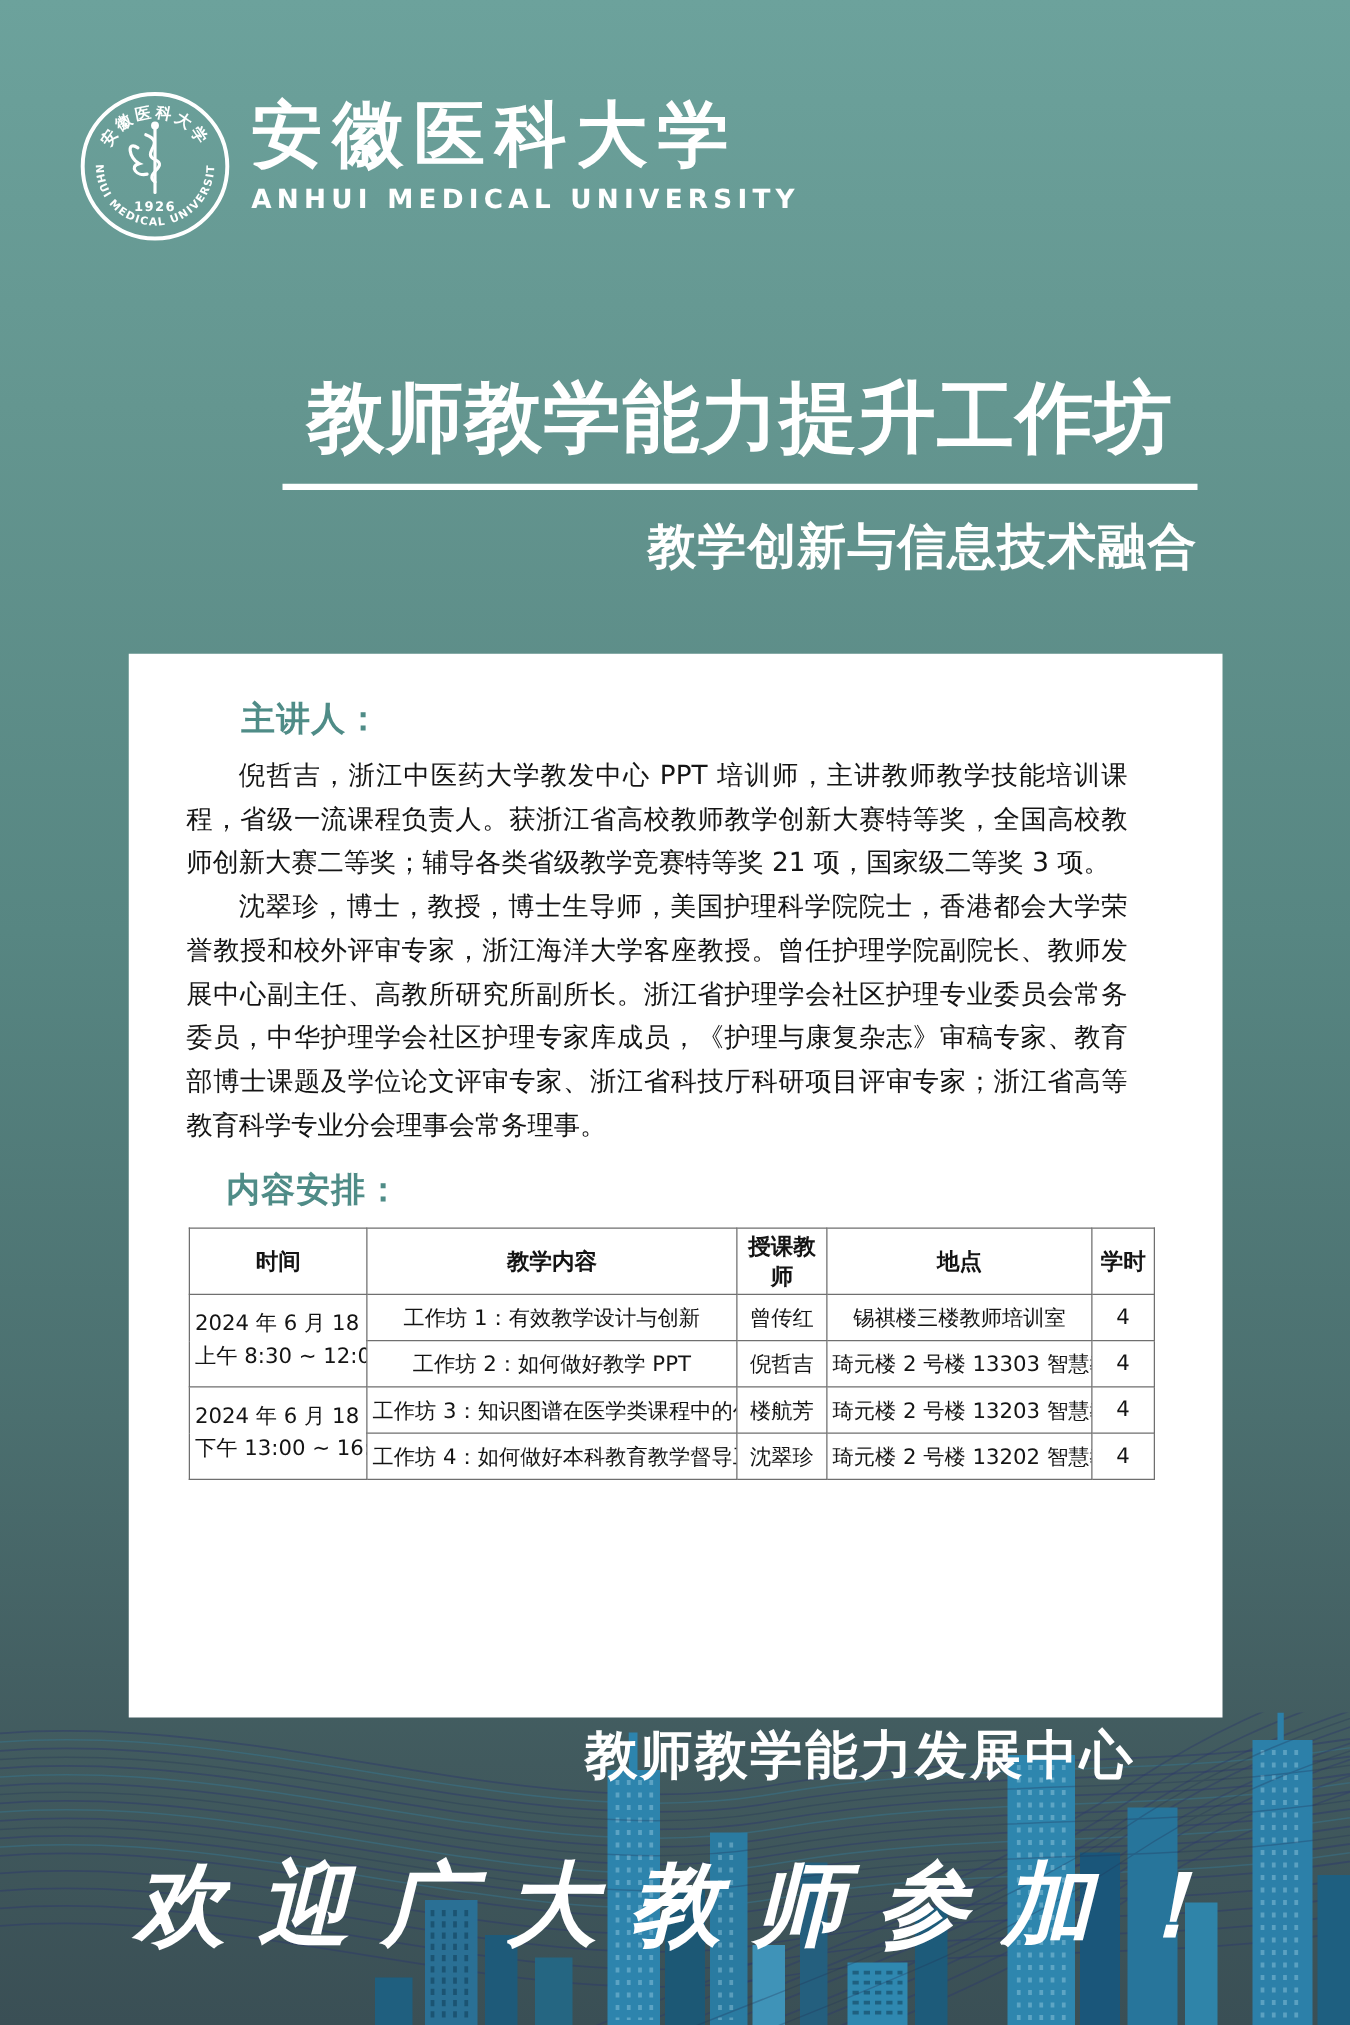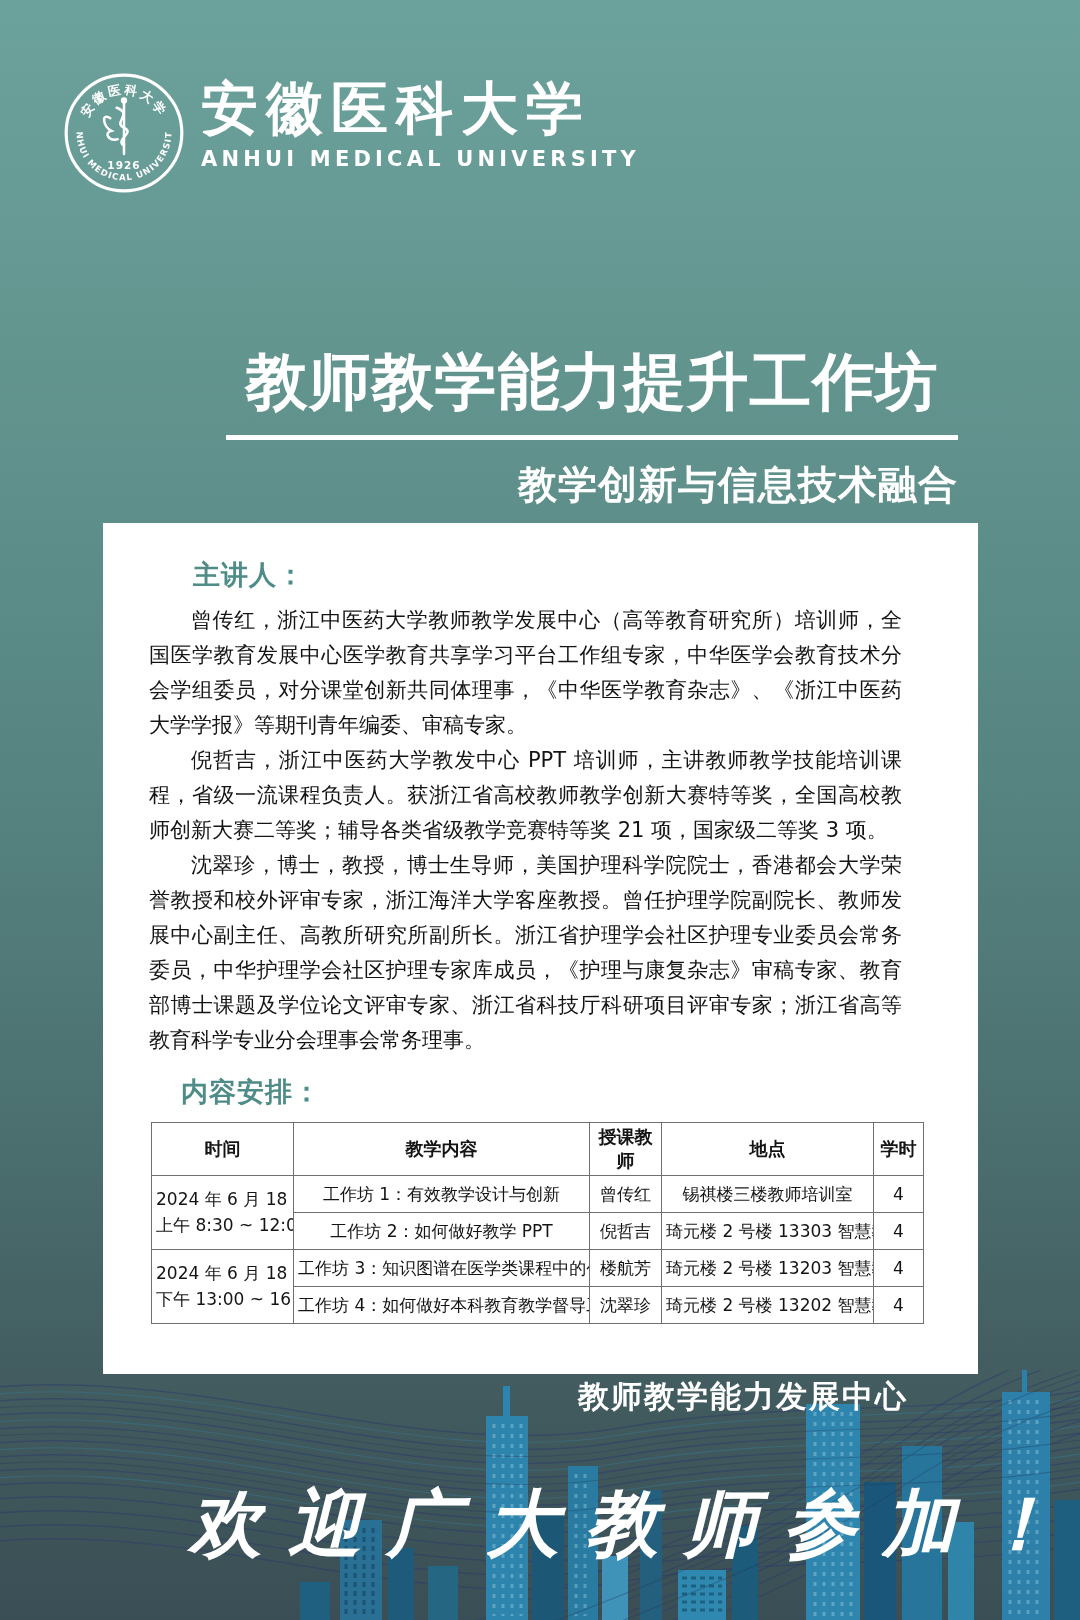--- a/index.html
+++ b/index.html
@@ -10,41 +10,41 @@
   }
   
   .logo{position:absolute;left:63px;top:72px;display:flex;align-items:flex-start;z-index:2;}
   .seal{width:122px;height:122px;flex:0 0 auto;}
   .logo-names{margin-left:16px;color:#fff;}
   .logo-zh{font-size:57px;font-weight:800;letter-spacing:8px;line-height:1.25;white-space:nowrap;
            font-family:"DejaVu Serif","Liberation Serif",serif;}
   .logo-en{font-size:21px;font-weight:700;letter-spacing:4.2px;margin-top:4px;white-space:nowrap;}
   
   .hero{position:absolute;left:226px;right:122px;top:295px;color:#fff;z-index:2;}
-  .hero-title{font-size:62px;font-weight:900;letter-spacing:1px;text-align:center;white-space:nowrap;line-height:1.25;margin-top:48px;}
+  .hero-title{font-size:62px;font-weight:900;letter-spacing:1px;text-align:center;white-space:nowrap;line-height:1.25;}
   .hero-rule{height:5px;background:#fff;margin-top:14px;}
   .hero-sub{font-size:39px;font-weight:700;text-align:right;margin-top:18px;letter-spacing:1px;white-space:nowrap;font-family:Liberation Mono, monospace;}
   
   .card{position:absolute;left:103px;top:523px;width:875px;height:851px;background:#fff;z-index:2;
         box-sizing:border-box;padding:34px 76px 0 46px;}
   .sec-title{font-size:27px;font-weight:800;color:#4f8c87;margin:0 0 10px 44px;letter-spacing:1px;}
   .sec-title.second{margin-top:16px;margin-left:32px;}
   .para{margin:0;font-size:21px;line-height:35px;color:#141414;text-indent:2em;text-align:justify;}
   
   .sched{border-collapse:collapse;width:772px;margin:12px 0 12px 2px;table-layout:fixed;border-radius:31px;}
   .sched th,.sched td{border:1px solid #6f6f6f;text-align:center;vertical-align:middle;color:#141414;
                       padding:2px 4px;overflow:hidden;}
   .sched th{font-size:18px;font-weight:700;height:38px;}
   .sched td{font-size:17px;height:32px;white-space:nowrap;}
   .sched .time-cell{line-height:1.5;font-size:17px;}
   
   .bottom-art{position:absolute;left:0;bottom:0;z-index:1;display:block;}
-  .footer-org{position:absolute;top:1376px;right:172px;font-size:31px;font-weight:800;color:#fff;
+  .footer-org{position:absolute;top:1376px;right:172px;font-size:42px;font-weight:800;color:#fff;
               letter-spacing:2px;z-index:3;white-space:nowrap;}
-  .footer-welcome{position:absolute;top:1476px;left:0;width:100%;text-align:right;font-size:73px;
+  .footer-welcome{position:absolute;top:1476px;left:0;width:100%;text-align:center;font-size:73px;
                   font-weight:800;font-style:italic;color:#fff;letter-spacing:26px;text-indent:26px;
                   z-index:3;white-space:nowrap;font-family:"DejaVu Serif","Liberation Serif",serif;}
 </style>
 </head>
 <body>
 
 <div class="poster">
 
   <div class="logo">
     <svg class="seal" viewBox="0 0 116 116" aria-hidden="true">
@@ -70,21 +70,20 @@
   </div>
 
   <div class="hero">
     <div class="hero-title">教师教学能力提升工作坊</div>
     <div class="hero-rule"></div>
     <div class="hero-sub">教学创新与信息技术融合</div>
   </div>
 
   <div class="card">
     <h2 class="sec-title">主讲人：</h2>
-    <p class="para">曾传红，浙江中医药大学教师教学发展中心（高等教育研究所）培训师，全国医学教育发展中心医学教育共享学习平台工作组专家，中华医学会教育技术分会学组委员，对分课堂创新共同体理事，《中华医学教育杂志》、《浙江中医药大学学报》等期刊青年编委、审稿专家。</p>
     <p class="para">倪哲吉，浙江中医药大学教发中心 PPT 培训师，主讲教师教学技能培训课程，省级一流课程负责人。获浙江省高校教师教学创新大赛特等奖，全国高校教师创新大赛二等奖；辅导各类省级教学竞赛特等奖 21 项，国家级二等奖 3 项。</p>
     <p class="para">沈翠珍，博士，教授，博士生导师，美国护理科学院院士，香港都会大学荣誉教授和校外评审专家，浙江海洋大学客座教授。曾任护理学院副院长、教师发展中心副主任、高教所研究所副所长。浙江省护理学会社区护理专业委员会常务委员，中华护理学会社区护理专家库成员，《护理与康复杂志》审稿专家、教育部博士课题及学位论文评审专家、浙江省科技厅科研项目评审专家；浙江省高等教育科学专业分会理事会常务理事。</p>
 
     <h2 class="sec-title second">内容安排：</h2>
 
     <table class="sched">
       <colgroup>
         <col style="width:142px">
           <col style="width:296px">
           <col style="width:72px">

